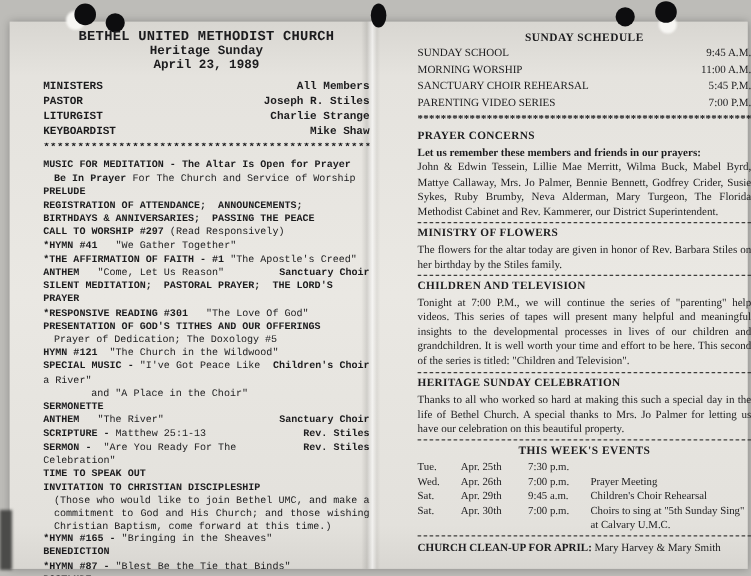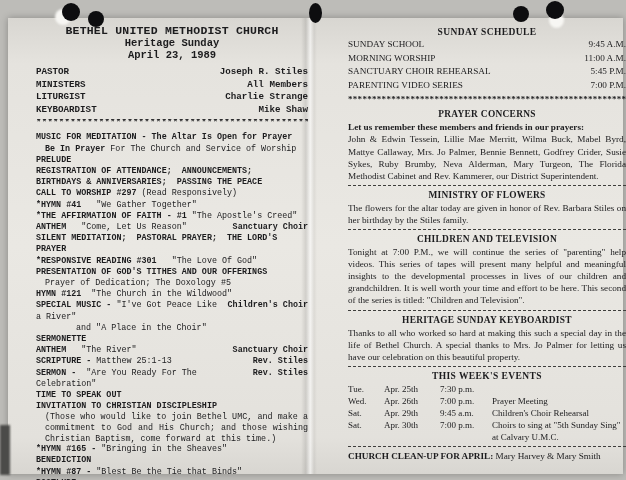--- a/index.html
+++ b/index.html
@@ -29,21 +29,21 @@
   .ow-right{font-weight:bold;white-space:nowrap;margin-left:4px;}
   .indent1{padding-left:9px;}
   .indent2{padding-left:40px;}
   .ow-para{font-size:8.4px;line-height:10.6px;text-align:justify;padding-left:9px;}
   .rule-dashed{border:0;border-top:1.6px dashed #3e3e3c;margin:3px 0;}
   .lp-ushers{font-size:9.2px;line-height:12.5px;}
   .b{font-weight:bold;}
 
   .rp-title{text-align:center;font-size:9.5px;letter-spacing:0.4px;line-height:12px;font-weight:bold;}
   .sched-row{display:flex;justify-content:space-between;font-size:9.2px;line-height:13.6px;}
-  .sec-title{text-align:center;font-size:9.4px;letter-spacing:0.3px;font-weight:bold;margin:2px 0 1px;line-height:12px;}
+  .sec-title{font-size:9.4px;letter-spacing:0.3px;font-weight:bold;margin:2px 0 1px;line-height:12px;}
   .sec-lead{font-weight:bold;font-size:9.2px;line-height:12.1px;font-family:Liberation Serif, serif;}
   .sec-body{font-size:9.2px;line-height:12.1px;text-align:justify;}
   .events-row{display:grid;grid-template-columns:36px 56px 52px 1fr;font-size:9px;line-height:12.1px;}
   .cleanup{font-size:9.2px;line-height:13px;}
 </style>
 </head>
 <body>
 
 <div class="scan">
   <div class="paper"></div>
@@ -60,26 +60,26 @@
 
   <div class="page-left">
     <div class="lp-header">
       <div class="lp-title">BETHEL UNITED METHODIST CHURCH</div>
       <div class="lp-sub">Heritage Sunday</div>
       <div class="lp-date">April 23, 1989</div>
     </div>
 
     <div class="staff" id="staff-rows">
         <div class="staff-row">
+          <span>MINISTERS</span>
+          <span>All Members</span>
+        </div>
+        <div class="staff-row">
           <span>PASTOR</span>
           <span>Joseph R. Stiles</span>
-        </div>
-        <div class="staff-row">
-          <span>MINISTERS</span>
-          <span>All Members</span>
         </div>
         <div class="staff-row">
           <span>LITURGIST</span>
           <span>Charlie Strange</span>
         </div>
         <div class="staff-row">
           <span>KEYBOARDIST</span>
           <span>Mike Shaw</span>
         </div>
       </div>
@@ -206,21 +206,21 @@
         <div class="sec-title">PRAYER CONCERNS</div>
         <div class="sec-lead">Let us remember these members and friends in our prayers:</div>
         <div class="sec-body">John &amp; Edwin Tessein, Lillie Mae Merritt, Wilma Buck, Mabel Byrd, Mattye Callaway, Mrs. Jo Palmer, Bennie Bennett, Godfrey Crider, Susie Sykes, Ruby Brumby, Neva Alderman, Mary Turgeon, The Florida Methodist Cabinet and Rev. Kammerer, our District Superintendent.</div>
         <hr class="rule-dashed">
         <div class="sec-title">MINISTRY OF FLOWERS</div>
         <div class="sec-body">The flowers for the altar today are given in honor of Rev. Barbara Stiles on her birthday by the Stiles family.</div>
         <hr class="rule-dashed">
         <div class="sec-title">CHILDREN AND TELEVISION</div>
         <div class="sec-body">Tonight at 7:00 P.M., we will continue the series of "parenting" help videos.  This series of tapes will present many helpful and meaningful insights to the developmental processes in lives of our children and grandchildren.  It is well worth your time and effort to be here.  This second of the series is titled: "Children and Television".</div>
         <hr class="rule-dashed">
-        <div class="sec-title">HERITAGE SUNDAY KEYBOARDIST</div>
+        <div class="sec-title">HERITAGE SUNDAY CELEBRATION</div>
         <div class="sec-body">Thanks to all who worked so hard at making this such a special day in the life of Bethel Church.  A special thanks to Mrs. Jo Palmer for letting us have our celebration on this beautiful property.</div>
         <hr class="rule-dashed">
       </div>
 
     <div class="rp-title" style="margin:2px 0 1px;">THIS WEEK'S EVENTS</div>
     <div id="events-rows">
         <div class="events-row">
           <span>Tue.</span>
           <span>Apr. 25th</span>
           <span>7:30 p.m.</span>

